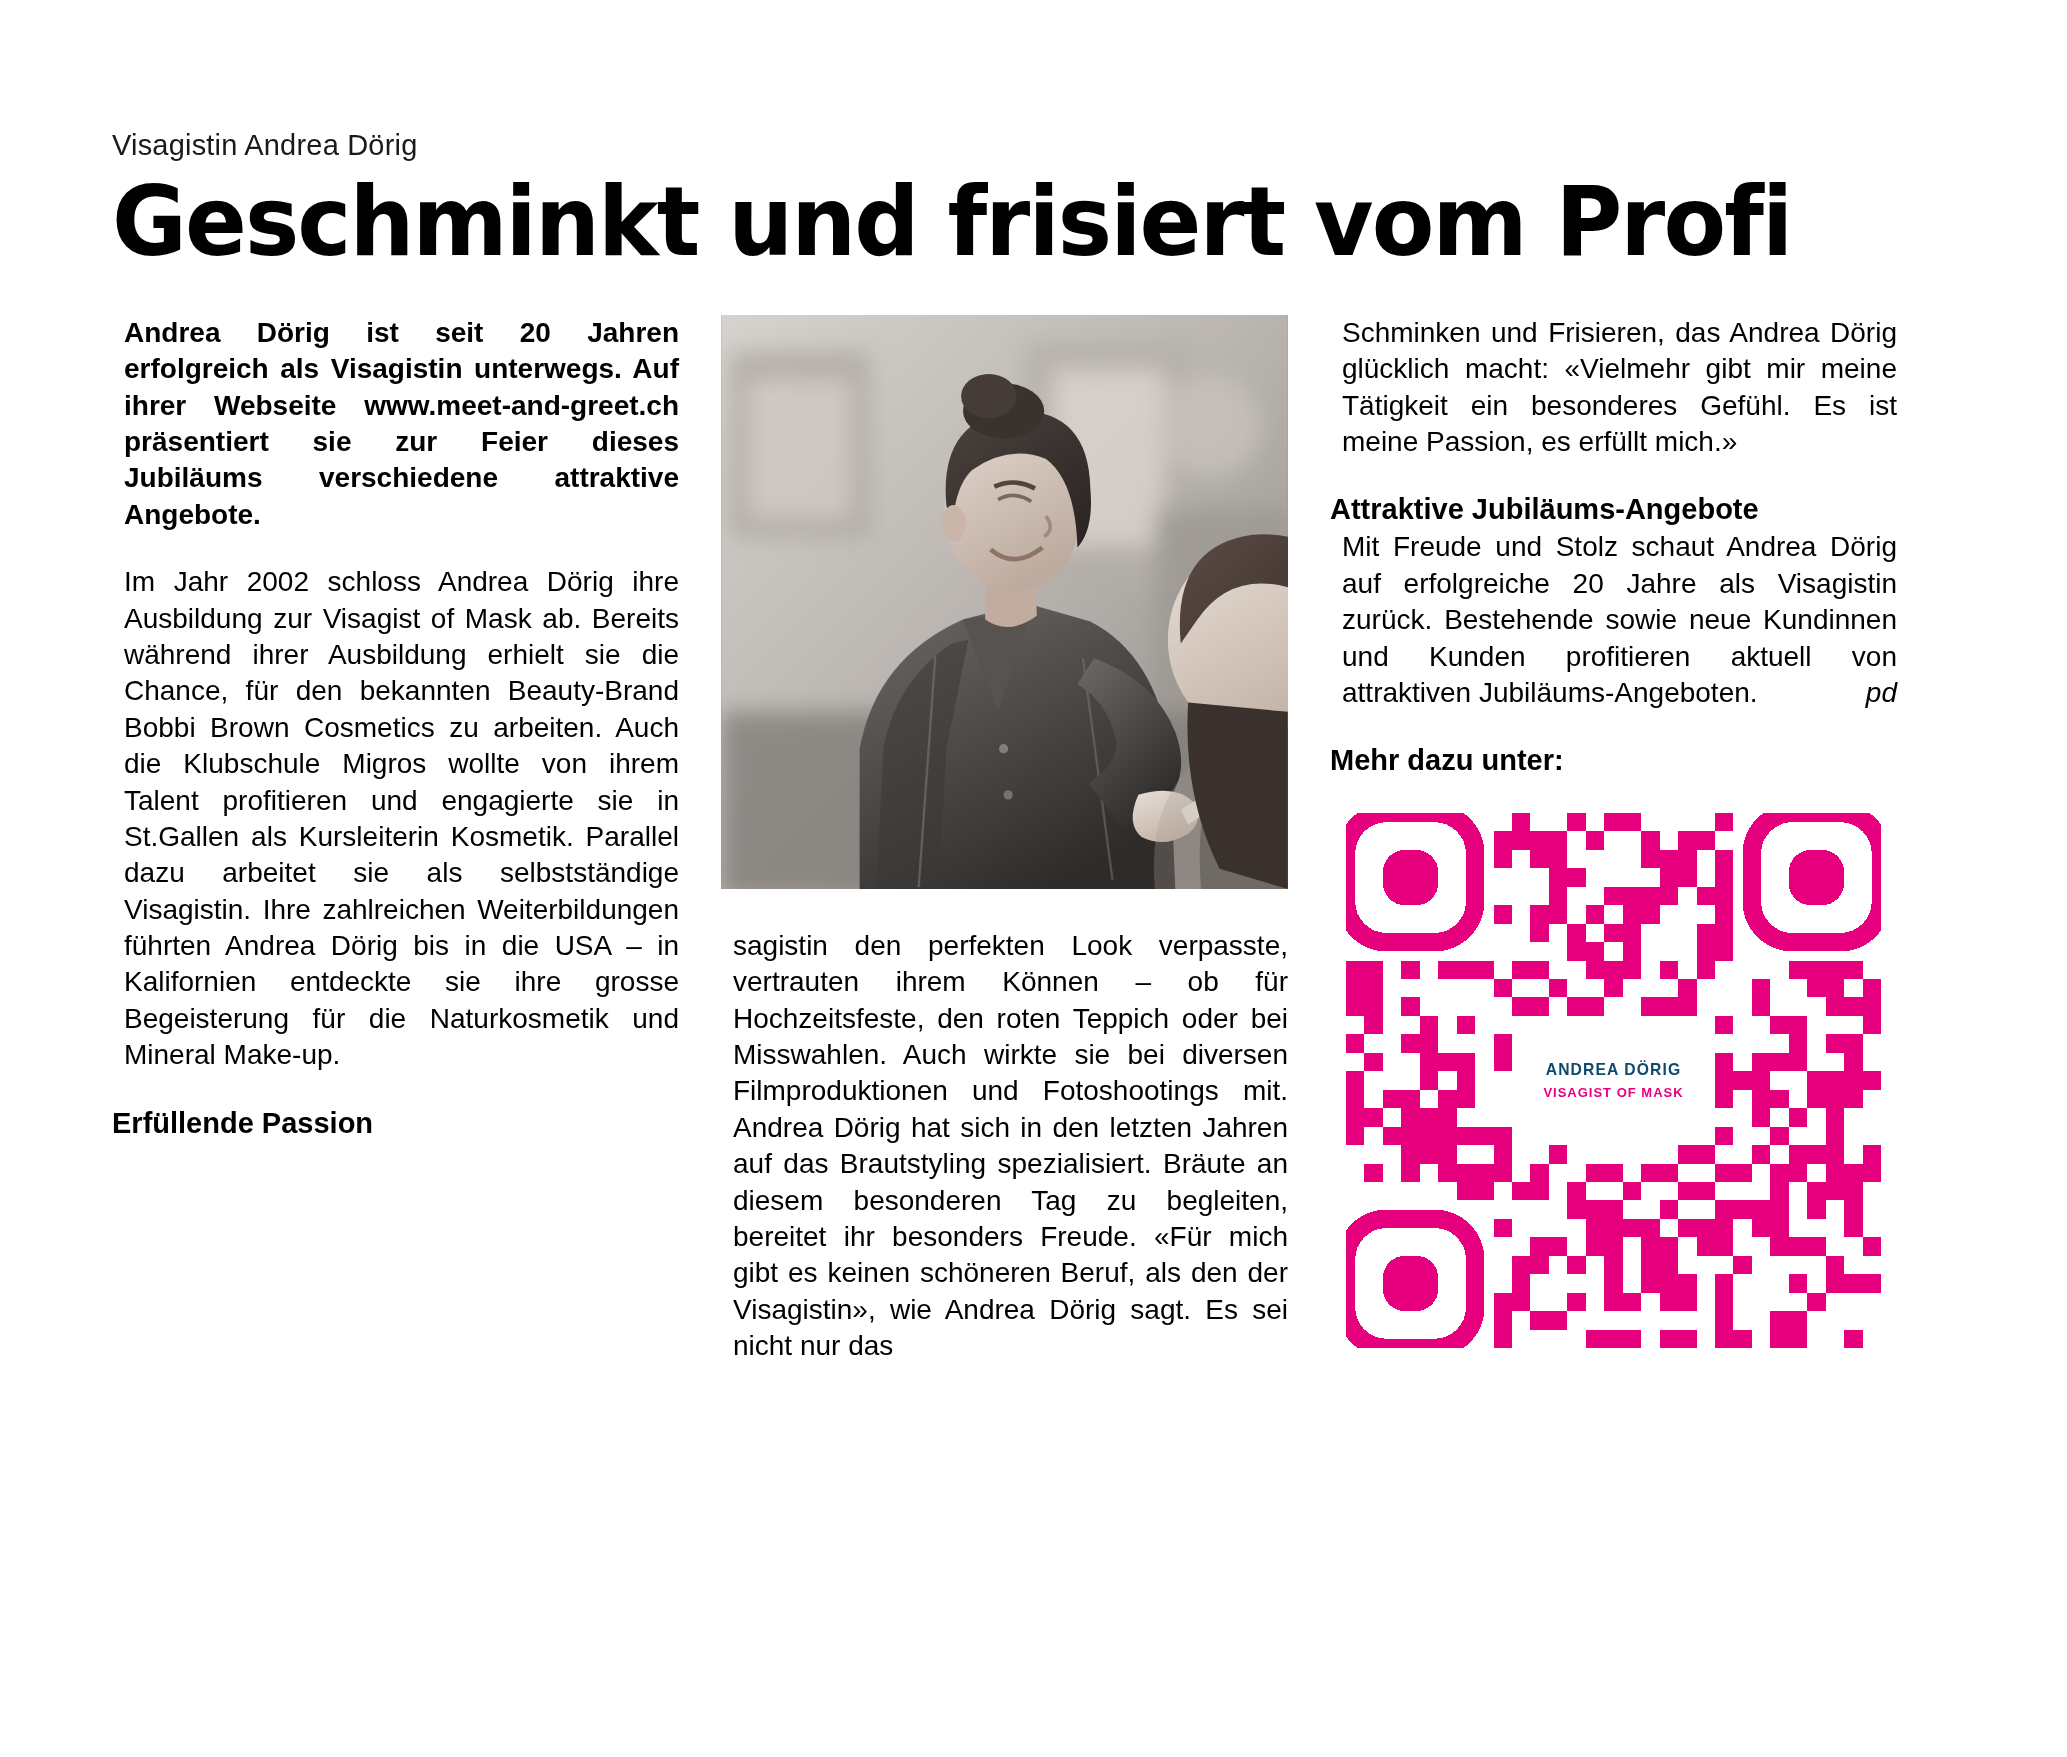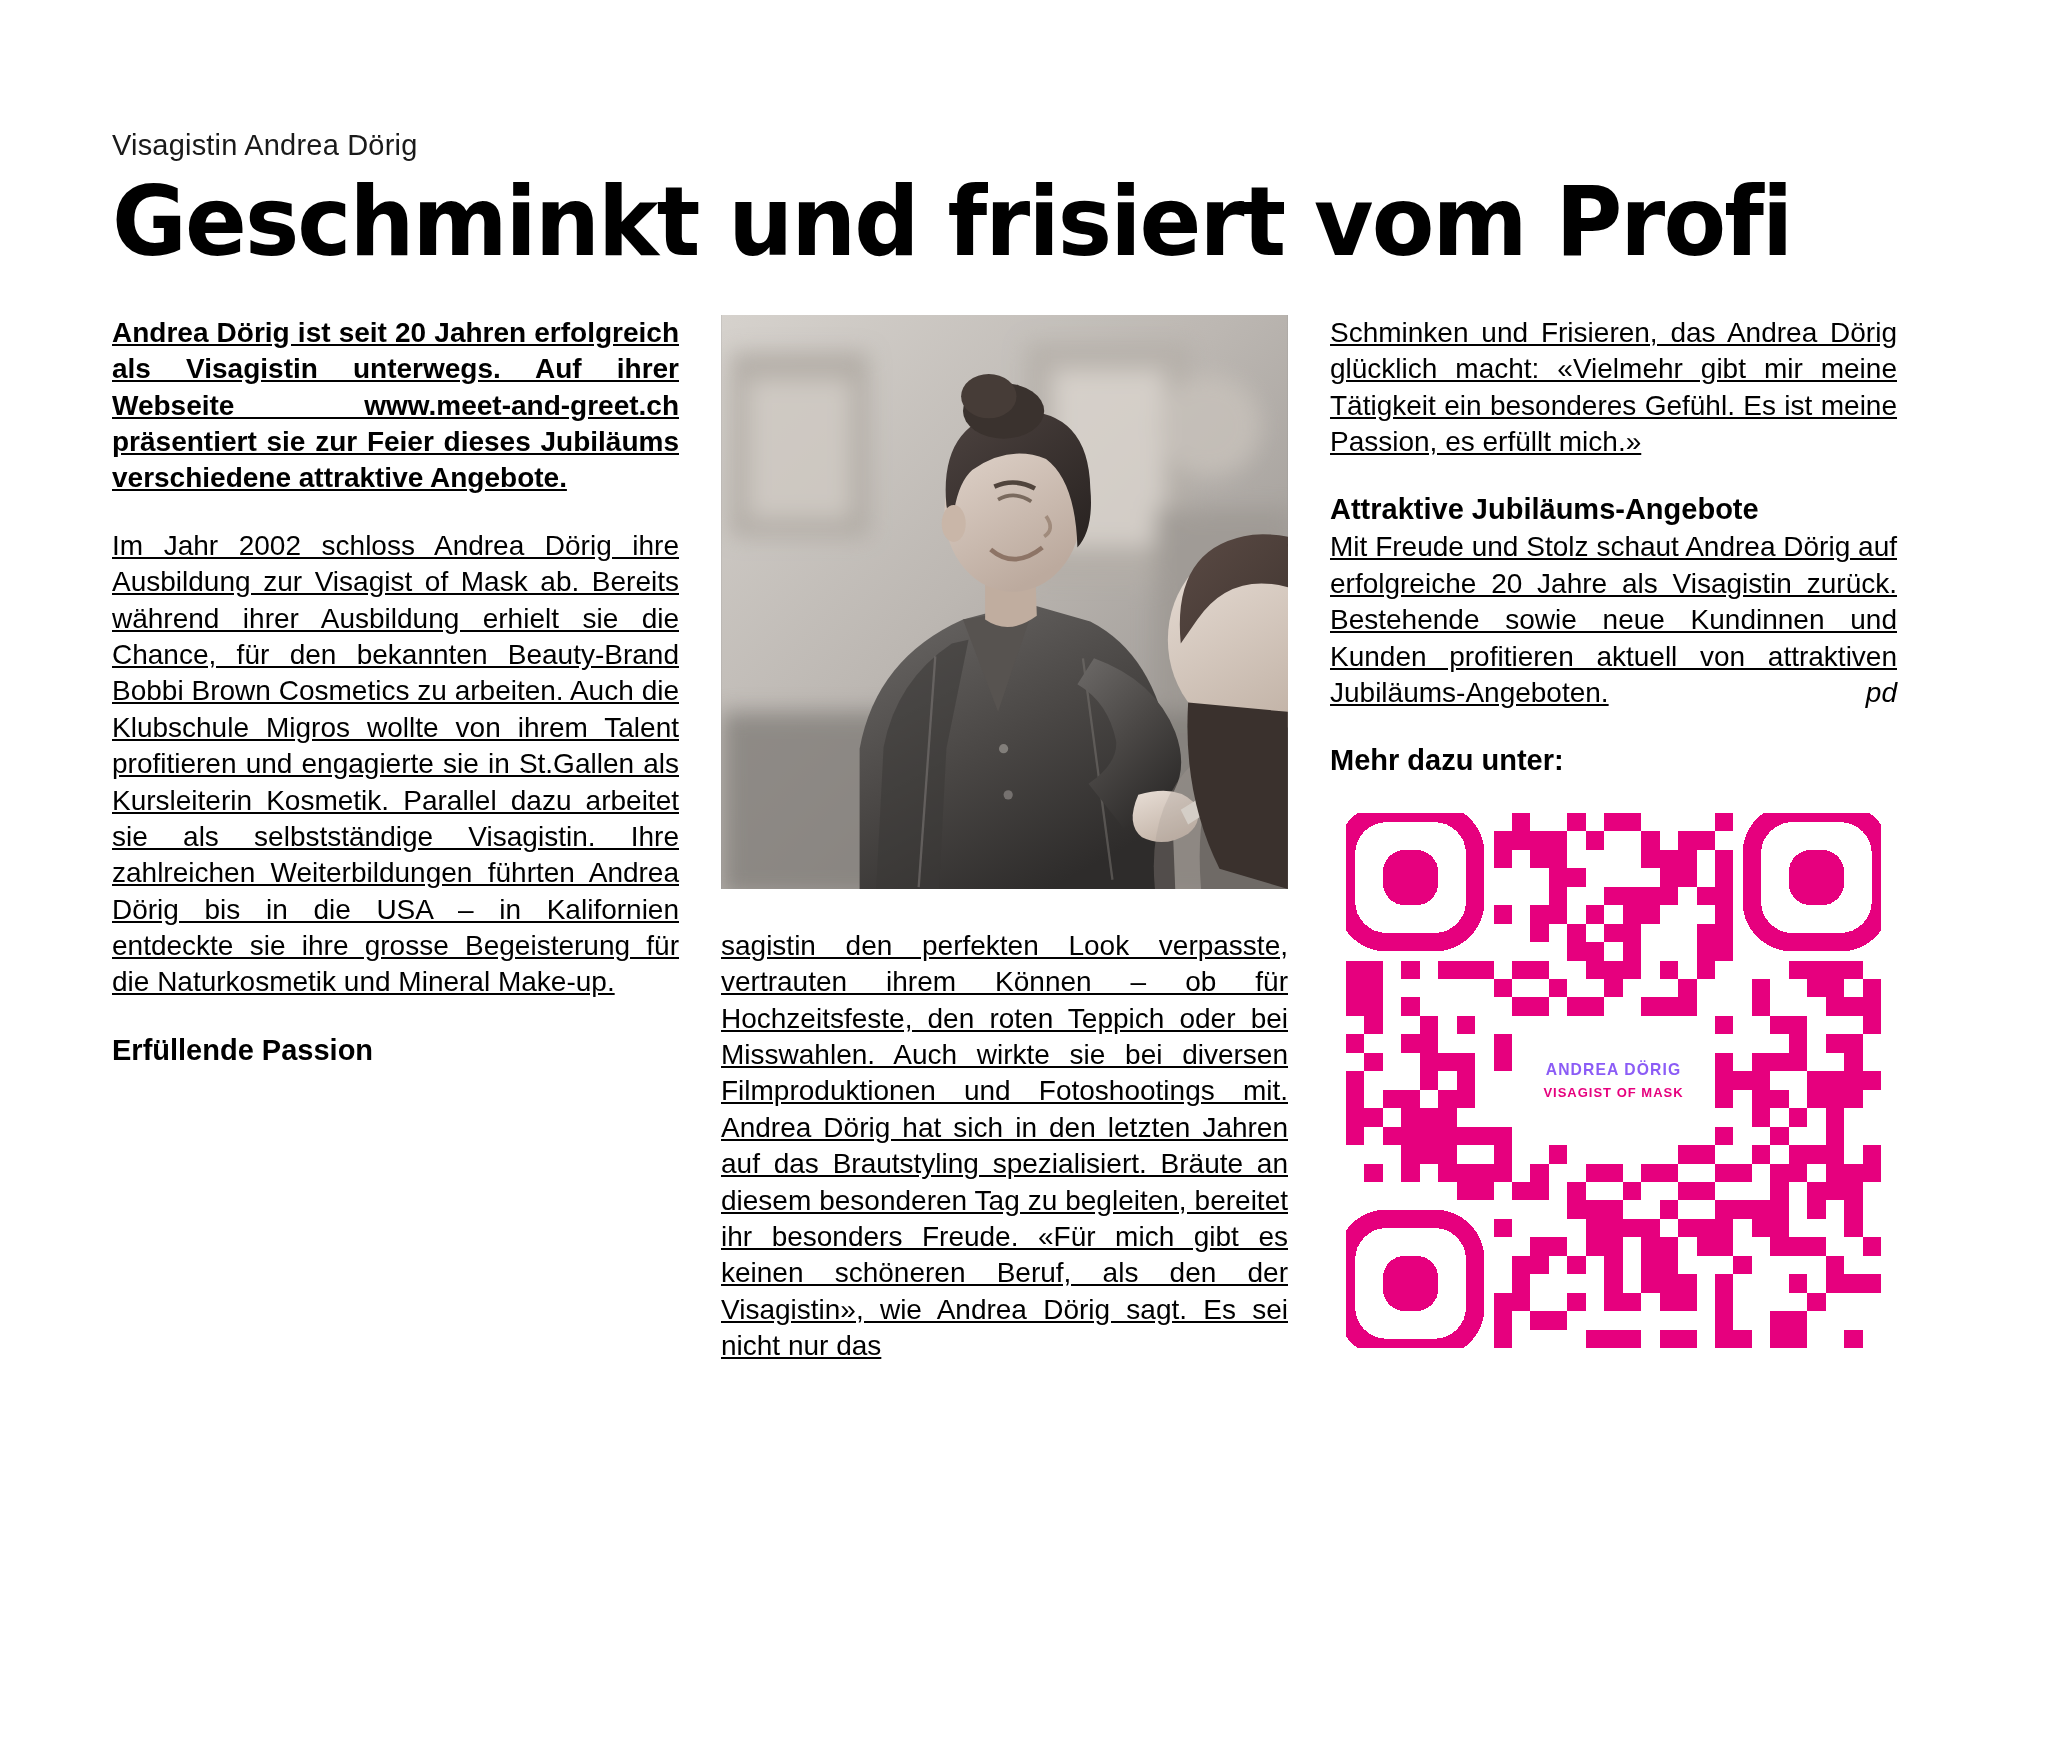--- a/index.html
+++ b/index.html
@@ -42,27 +42,26 @@
   .columns {
     display: flex;
     gap: 42px;
     align-items: flex-start;
   }
   .col {
     width: 567px;
     flex: 0 0 567px;
   }
   .col p {
-    margin: 0 0 0 0;
+    margin: 0 0 0 12px;
     font-size: 28px;
     line-height: 1.30;
     text-align: justify;
     text-justify: inter-word;
     hyphens: manual;
-    text-decoration: underline;
   }
   .lead {
     font-weight: bold;
     font-size: 29px;
     line-height: 1.30;
     text-align: left;
     margin-bottom: 31px !important;
   }
   .para {
     margin-bottom: 0 !important;
@@ -139,21 +138,21 @@
     display: flex;
     flex-direction: column;
     align-items: center;
     justify-content: center;
     line-height: 1;
   }
   .qr-logo .l1 {
     font-size: 15.7px;
     letter-spacing: 1.1px;
     font-weight: bold;
-    color: #8b5cf6;
+    color: #0c4a6e;
   }
   .qr-logo .l2 {
     font-size: 13px;
     letter-spacing: 1px;
     color: #e6007e;
     font-weight: bold;
     margin-top: 9px;
   }
 </style>
 </head>

